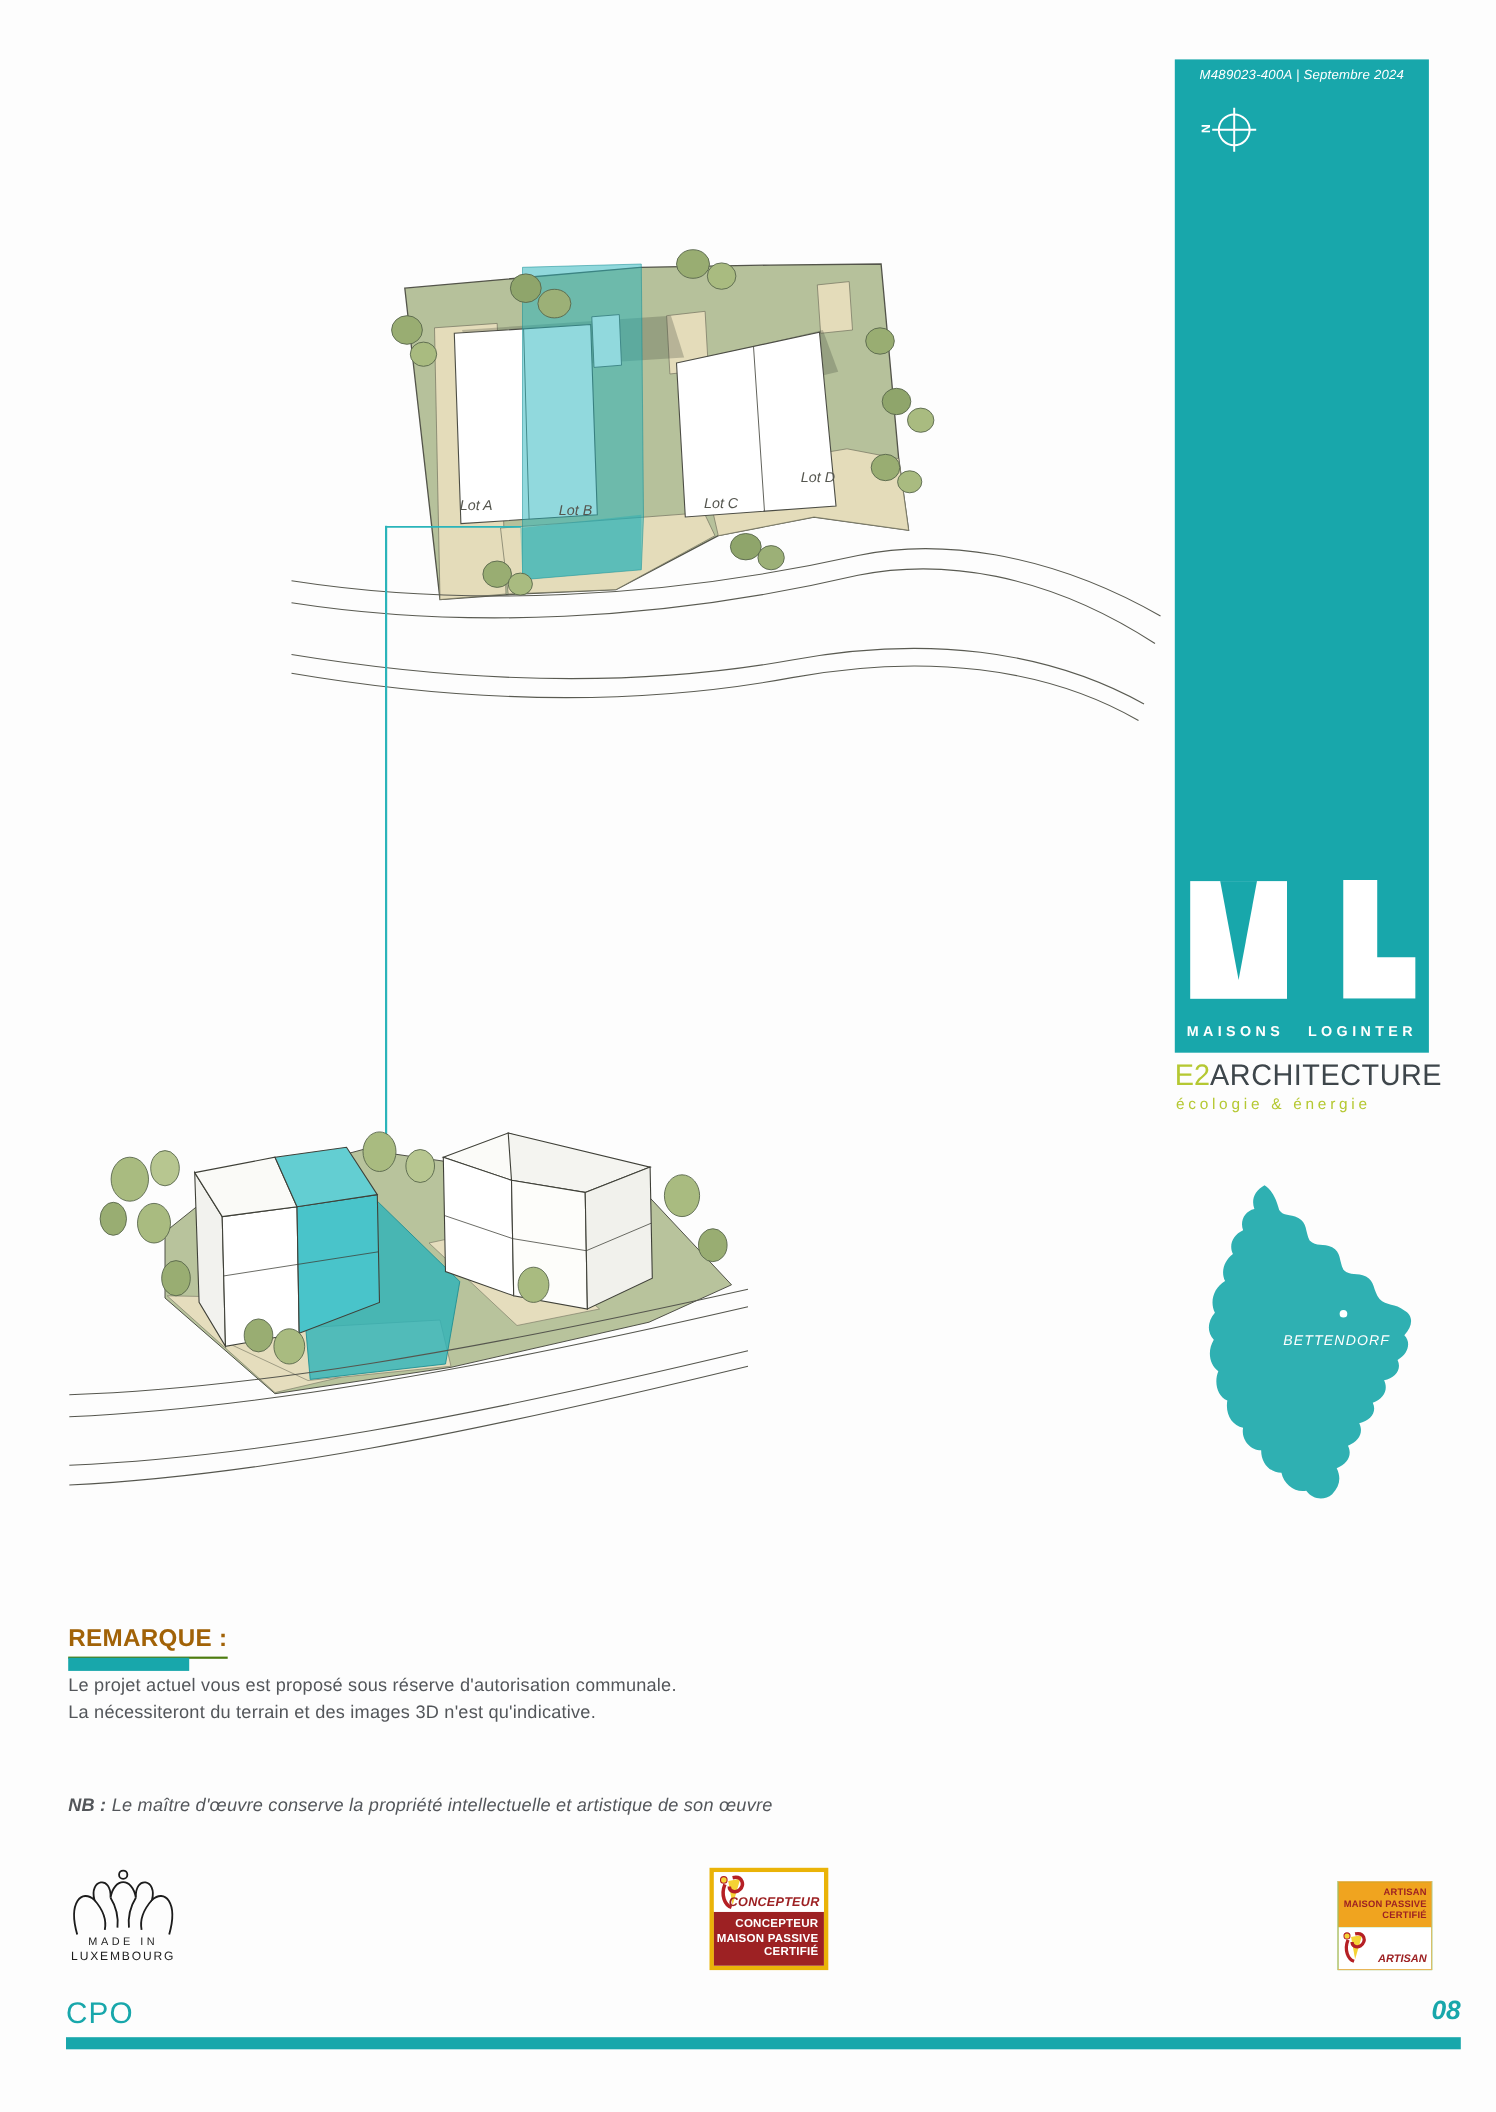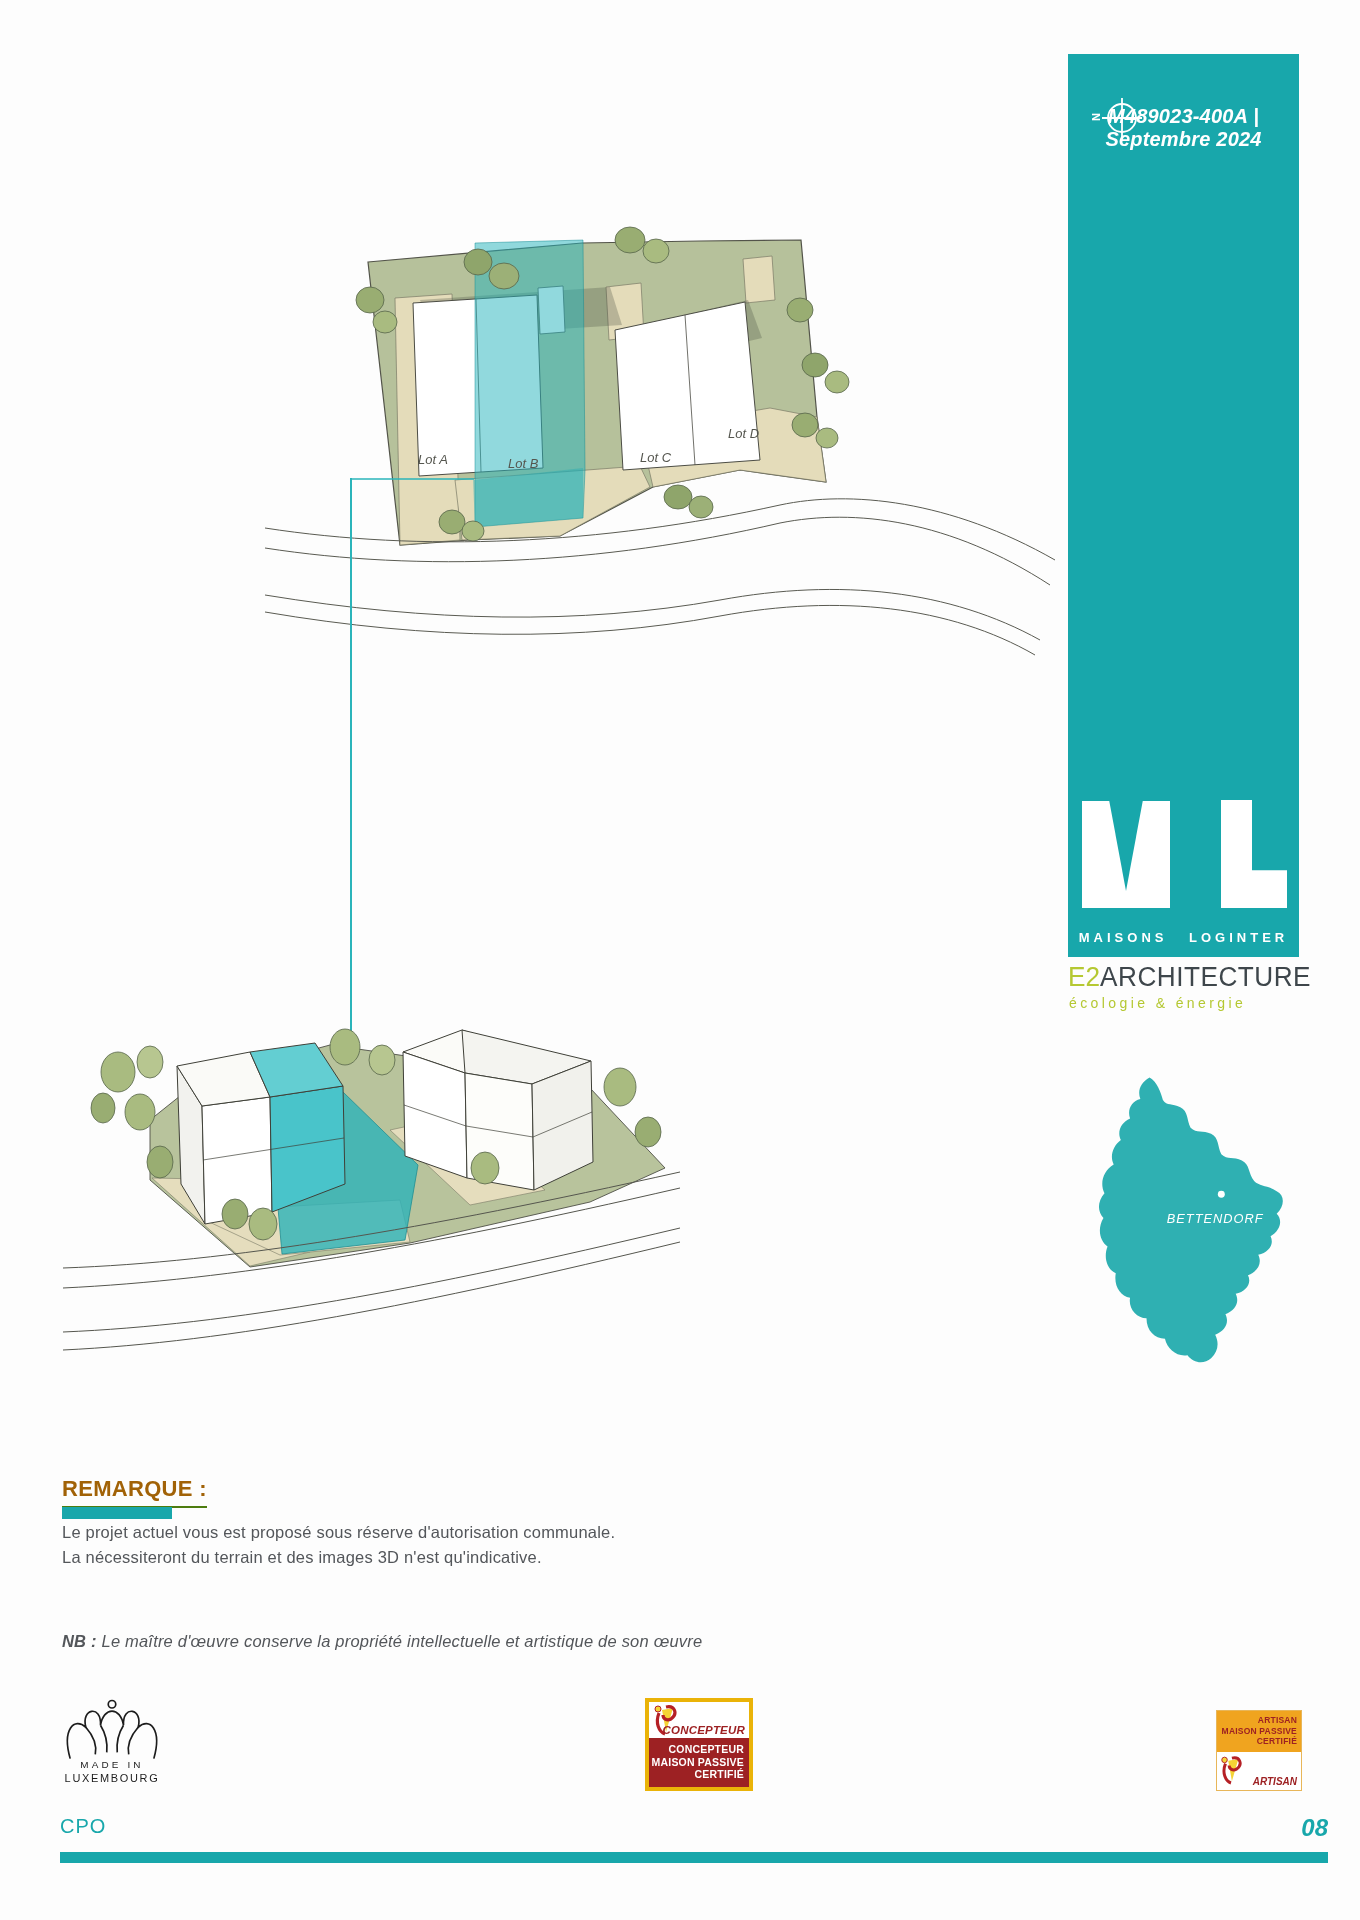--- a/index.html
+++ b/index.html
@@ -3,21 +3,21 @@
 <meta charset="utf-8">
 <style>
   html,body{margin:0;padding:0;background:#ffffff;}
   .page{position:relative;width:1360px;height:1920px;background:#fdfdfd;overflow:hidden;
         font-family:"Liberation Sans", sans-serif;}
   .abs{position:absolute;}
 
   
   .sidebar{left:1068px;top:54px;width:231px;height:903px;background:#18a7ab;}
   .sheet-ref{position:absolute;top:7px;left:0;width:100%;text-align:center;
-             color:#ffffff;font-size:20px;font-weight:bold;font-style:italic;letter-spacing:.2px;margin-top:44px;}
+             color:#ffffff;font-size:12px;font-weight:normal;font-style:italic;letter-spacing:.2px;}
   .compass{position:absolute;left:18px;top:38px;}
   .ml-logo{position:absolute;left:0;top:0;width:100%;height:100%;}
   .ml-m{position:absolute;left:14px;top:747px;width:88px;height:107px;background:#ffffff;}
   .ml-m-wedge{position:absolute;left:0;top:0;width:100%;height:100%;background:#18a7ab;
               clip-path:polygon(31% 0, 69% 0, 50% 84%);}
   .ml-l{position:absolute;left:153px;top:746px;width:66px;height:108px;background:#ffffff;
         clip-path:polygon(0 0,47% 0,47% 65%,100% 65%,100% 100%,0 100%);}
   .ml-word{position:absolute;left:0;bottom:12px;width:100%;text-align:center;color:#ffffff;
            font-size:13px;font-weight:bold;letter-spacing:4px;word-spacing:14px;}
 
@@ -57,21 +57,21 @@
   .badge-c-bot{background:#9d2123;color:#ffffff;text-align:right;padding:5px 5px 6px 2px;
                font-size:10.5px;font-weight:bold;line-height:12.5px;letter-spacing:.2px;}
   .badge-a{left:1216px;top:1710px;width:84px;border:1px solid #e8b659;background:#22c55e;}
   .badge-a-top{background:#f0a41f;color:#9d2123;text-align:right;padding:4px 4px 5px 2px;
                font-size:8.5px;font-weight:bold;line-height:10.5px;letter-spacing:.2px;}
   .badge-a-bot{position:relative;height:38px;background:#ffffff;}
   .badge-a-bot .cap{position:absolute;right:4px;bottom:3px;color:#9d2123;font-size:10px;
                     font-weight:bold;font-style:italic;}
 
   
-  .cpo{left:60px;top:1815px;color:#18a7ab;font-size:20px;letter-spacing:1px;}
+  .cpo{left:60px;top:1815px;color:#18a7ab;font-size:27px;letter-spacing:1px;}
   .foot-bar{left:60px;top:1852px;width:1268px;height:11px;background:#18a7ab;}
   .pageno{left:1268px;top:1814px;width:60px;text-align:right;color:#18a7ab;
           font-size:24px;font-weight:bold;font-style:italic;}
 </style>
 </head>
 <body>
 
 <div class="page">
 
   <svg class="abs plan-svg" width="820" height="480" viewBox="250 180 820 480">

